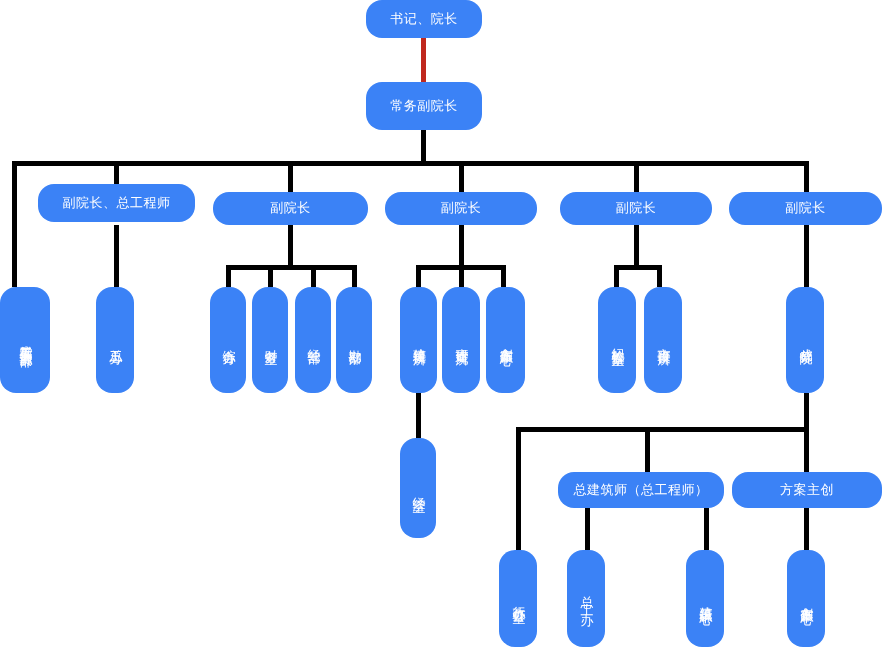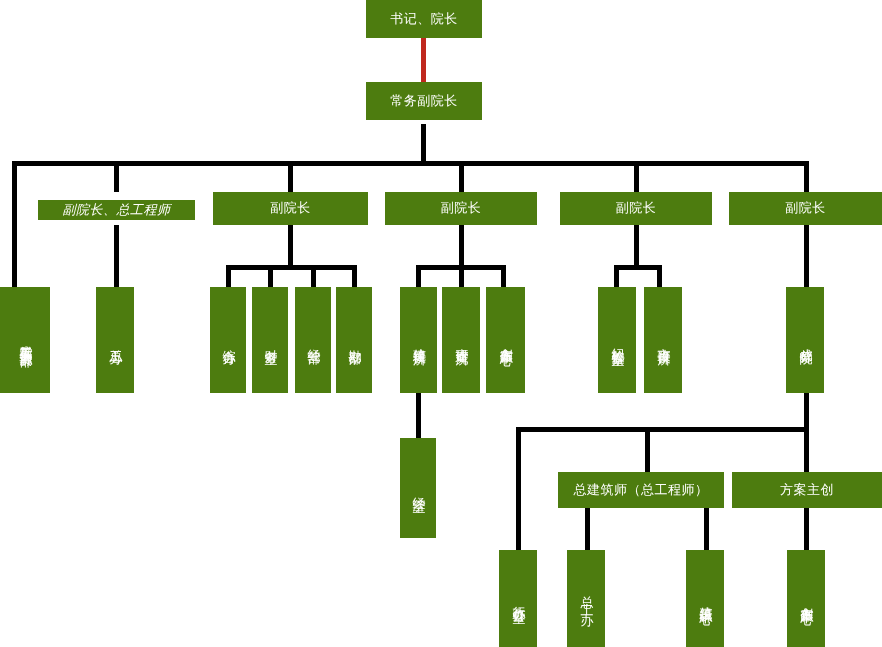--- a/index.html
+++ b/index.html
@@ -15,28 +15,29 @@
     position: relative;
     width: 882px;
     height: 647px;
     background: #ffffff;
     overflow: hidden;
   }
 
   
   .node {
     position: absolute;
-    background: #4d7c0f;
+    background: #3b82f6;
     color: #ffffff;
     box-sizing: border-box;
     display: flex;
     align-items: center;
     justify-content: center;
     text-align: left;
     line-height: 1.15;
+    border-radius: 16px;
     -webkit-font-smoothing: antialiased;
   }
   .node.horiz {
     font-size: 13px;
     padding: 2px 4px;
     letter-spacing: 0.5px;
   }
   .node.vert {
     writing-mode: vertical-rl;
     text-orientation: upright;
@@ -115,23 +116,23 @@
   <div class="lnk" style="left:645px; top:427px; width:5px; height:45px;"></div>
   <div class="lnk" style="left:804px; top:427px; width:5px; height:45px;"></div>
 
   <div class="lnk" style="left:585px; top:508px; width:5px; height:42px;"></div>
   <div class="lnk" style="left:704px; top:508px; width:5px; height:42px;"></div>
 
   <div class="lnk" style="left:804px; top:508px; width:5px; height:42px;"></div>
 
   <div class="node horiz" style="left:366px; top:0px; width:116px; height:38px;">书记、院长</div>
 
-  <div class="node horiz" style="left:366px; top:82px; width:116px; height:38px;">常务副院长</div>
+  <div class="node horiz" style="left:366px; top:82px; width:116px; height:48px;">常务副院长</div>
 
-  <div class="node horiz" style="left:38px; top:200px; width:157px; height:20px;font-style:italic;">副院长、总工程师</div>
+  <div class="node horiz" style="left:38px; top:184px; width:157px; height:38px;">副院长、总工程师</div>
   <div class="node horiz" style="left:213px; top:192px; width:155px; height:33px;">副院长</div>
   <div class="node horiz" style="left:385px; top:192px; width:152px; height:33px;">副院长</div>
   <div class="node horiz" style="left:560px; top:192px; width:152px; height:33px;">副院长</div>
   <div class="node horiz" style="left:729px; top:192px; width:153px; height:33px;">副院长</div>
 
   <div class="node vert twocol" style="left:0px; top:287px; width:50px; height:106px;">
     <span>党群工作部</span>
     <span>人力资源部</span>
   </div>
 

